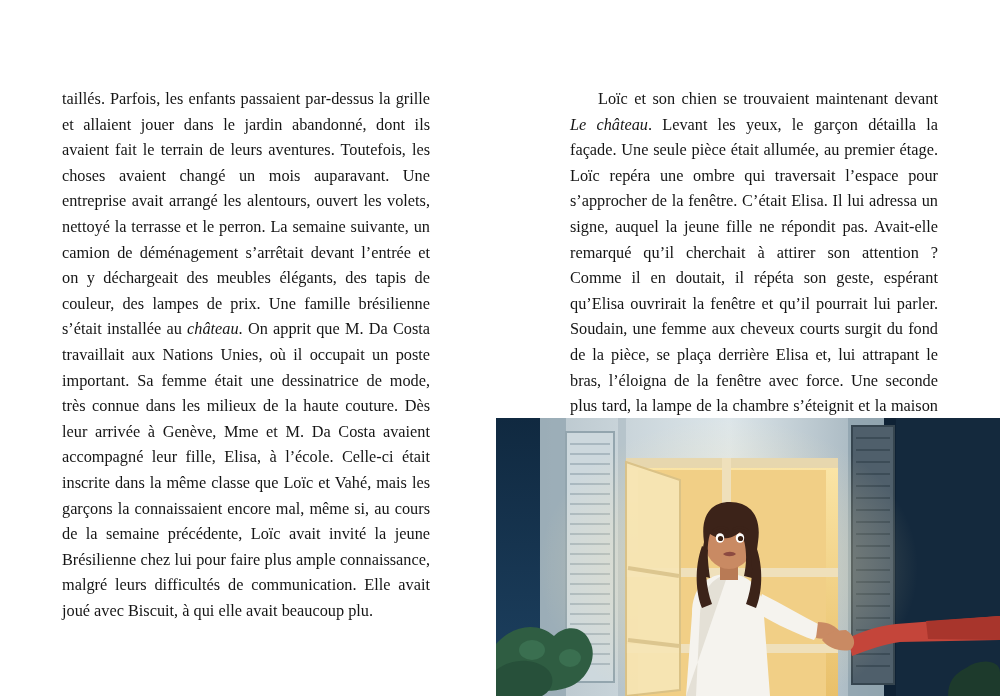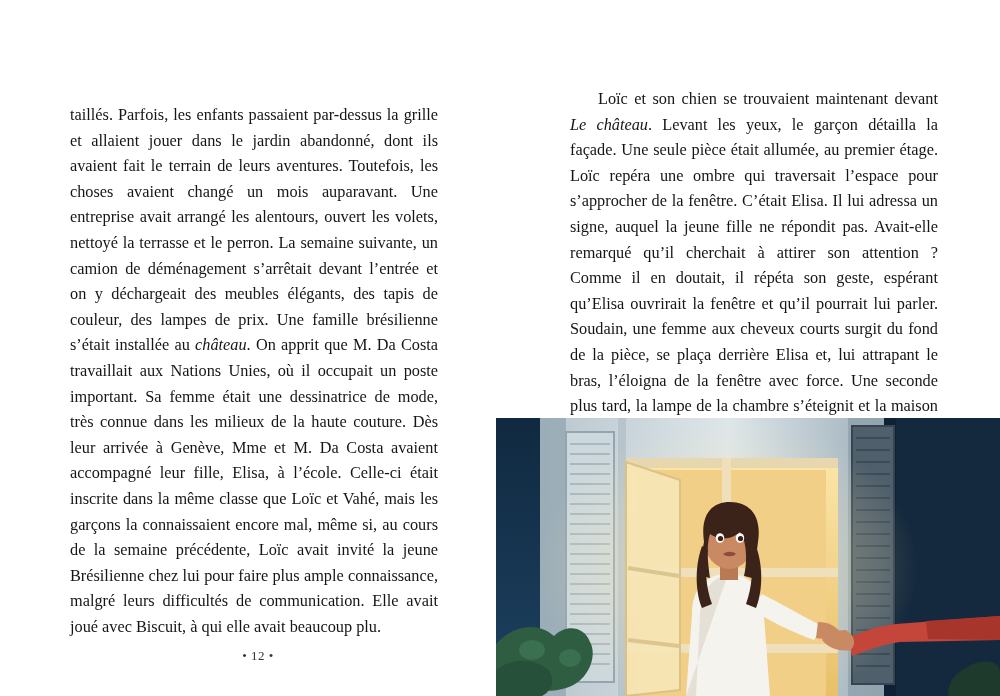--- a/index.html
+++ b/index.html
@@ -16,26 +16,25 @@
   }
   .spread {
     position: relative;
     width: 1000px;
     height: 696px;
     background: #ffffff;
   }
   
   .page-left {
     position: absolute;
-    left: 8px;
+    left: 0;
     top: 0;
     width: 500px;
     height: 508px;
     box-sizing: border-box;
-    margin-top: 16px;
   }
   .col-left {
     position: absolute;
     left: 62px;
     top: 86px;
     width: 368px;
   }
   .body-text {
     font-family: "Liberation Serif", serif;
     font-size: 16.3px;
@@ -90,21 +89,20 @@
 </style>
 </head>
 <body>
 
 <div class="spread">
 
   <div class="page-left">
     <div class="col-left">
       <p class="body-text">taillés. Parfois, les enfants passaient par-dessus la grille et allaient jouer dans le jardin abandonné, dont ils avaient fait le terrain de leurs aventures. Toutefois, les choses avaient changé un mois auparavant. Une entreprise avait arrangé les alentours, ouvert les volets, nettoyé la terrasse et le perron. La semaine suivante, un camion de déménagement s’arrêtait devant l’entrée et on y déchargeait des meubles élégants, des tapis de couleur, des lampes de prix. Une famille brésilienne s’était installée au <em>château</em>. On apprit que M. Da Costa travaillait aux Nations Unies, où il occupait un poste important. Sa femme était une dessinatrice de mode, très connue dans les milieux de la haute couture. Dès leur arrivée à Genève, Mme et M. Da Costa avaient accompagné leur fille, Elisa, à l’école. Celle-ci était inscrite dans la même classe que Loïc et Vahé, mais les garçons la connaissaient encore mal, même si, au cours de la semaine précédente, Loïc avait invité la jeune Brésilienne chez lui pour faire plus ample connaissance, malgré leurs difficultés de communication. Elle avait joué avec Biscuit, à qui elle avait beaucoup plu.</p>
     </div>
-    <div class="folio">• 12 •</div>
   </div>
 
   <div class="page-right">
     <div class="col-right">
       <p class="body-text indent">Loïc et son chien se trouvaient maintenant devant <em>Le château</em>. Levant les yeux, le garçon détailla la façade. Une seule pièce était allumée, au premier étage. Loïc repéra une ombre qui traversait l’espace pour s’approcher de la fenêtre. C’était Elisa. Il lui adressa un signe, auquel la jeune fille ne répondit pas. Avait-elle remarqué qu’il cherchait à attirer son attention ? Comme il en doutait, il répéta son geste, espérant qu’Elisa ouvrirait la fenêtre et qu’il pourrait lui parler. Soudain, une femme aux cheveux courts surgit du fond de la pièce, se plaça derrière Elisa et, lui attrapant le bras, l’éloigna de la fenêtre avec force. Une seconde plus tard, la lampe de la chambre s’éteignit et la maison entière plongea dans l’obscurité.</p>
     </div>
   </div>
 
   <div class="illustration">
     <svg width="504" height="278" viewBox="0 0 504 278" xmlns="http://www.w3.org/2000/svg">

